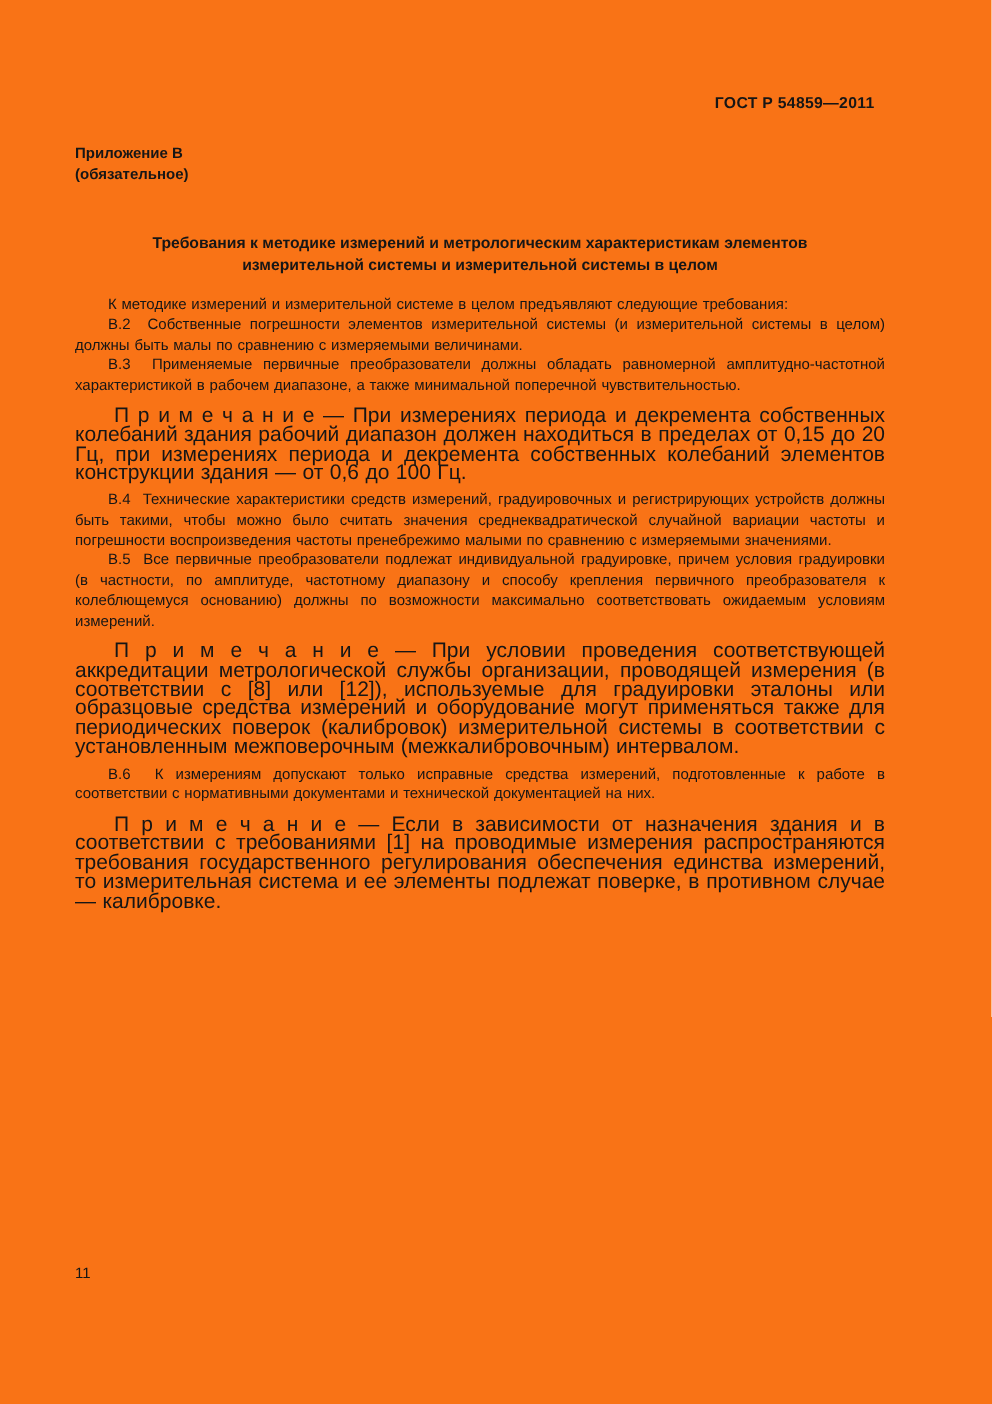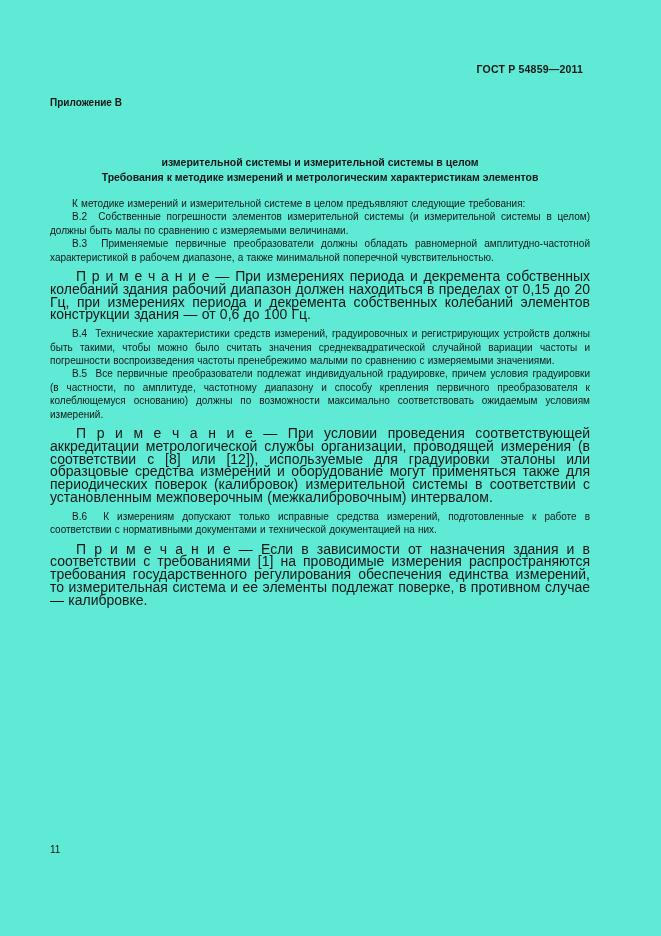--- a/index.html
+++ b/index.html
@@ -4,21 +4,21 @@
 <style>
   html, body {
     margin: 0;
     padding: 0;
     background: #ffffff;
   }
   .page {
     position: relative;
     width: 661px;
     height: 936px;
-    background: #5eead4;
+    background: #f97316;
     color: #161616;
     font-family: "Liberation Sans", sans-serif;
     overflow: hidden;
   }
   .doc-code {
     position: absolute;
     top: 63px;
     left: 50px;
     width: 533px;
     text-align: right;
@@ -77,25 +77,26 @@
 </style>
 </head>
 <body>
 
 <div class="page">
 
   <div class="doc-code">ГОСТ Р 54859—2011</div>
 
   <div class="appendix">
     <div>Приложение В</div>
+    <div>(обязательное)</div>
   </div>
 
   <div class="doc-title">
+    <div>Требования к методике измерений и метрологическим характеристикам элементов</div>
     <div>измерительной системы и измерительной системы в целом</div>
-    <div>Требования к методике измерений и метрологическим характеристикам элементов</div>
   </div>
 
   <div class="content">
     <p class="body">К методике измерений и измерительной системе в целом предъявляют следующие требования:</p>
     <p class="body">В.2&nbsp; Собственные погрешности элементов измерительной системы (и измерительной системы в целом) должны быть малы по сравнению с измеряемыми величинами.</p>
     <p class="body">В.3&nbsp; Применяемые первичные преобразователи должны обладать равномерной амплитудно-частотной характеристикой в рабочем диапазоне, а также минимальной поперечной чувствительностью.</p>
     <p class="note">П р и м е ч а н и е — При измерениях периода и декремента собственных колебаний здания рабочий диапазон должен находиться в пределах от 0,15 до 20 Гц, при измерениях периода и декремента собственных колебаний элементов конструкции здания — от 0,6 до 100 Гц.</p>
     <p class="body">В.4&nbsp; Технические характеристики средств измерений, градуировочных и регистрирующих устройств должны быть такими, чтобы можно было считать значения среднеквадратической случайной вариации частоты и погрешности воспроизведения частоты пренебрежимо малыми по сравнению с измеряемыми значениями.</p>
     <p class="body">В.5&nbsp; Все первичные преобразователи подлежат индивидуальной градуировке, причем условия градуировки (в частности, по амплитуде, частотному диапазону и способу крепления первичного преобразователя к колеблющемуся основанию) должны по возможности максимально соответствовать ожидаемым условиям измерений.</p>
     <p class="note">П р и м е ч а н и е — При условии проведения соответствующей аккредитации метрологической службы организации, проводящей измерения (в соответствии с [8] или [12]), используемые для градуировки эталоны или образцовые средства измерений и оборудование могут применяться также для периодических поверок (калибровок) измерительной системы в соответствии с установленным межповерочным (межкалибровочным) интервалом.</p>

